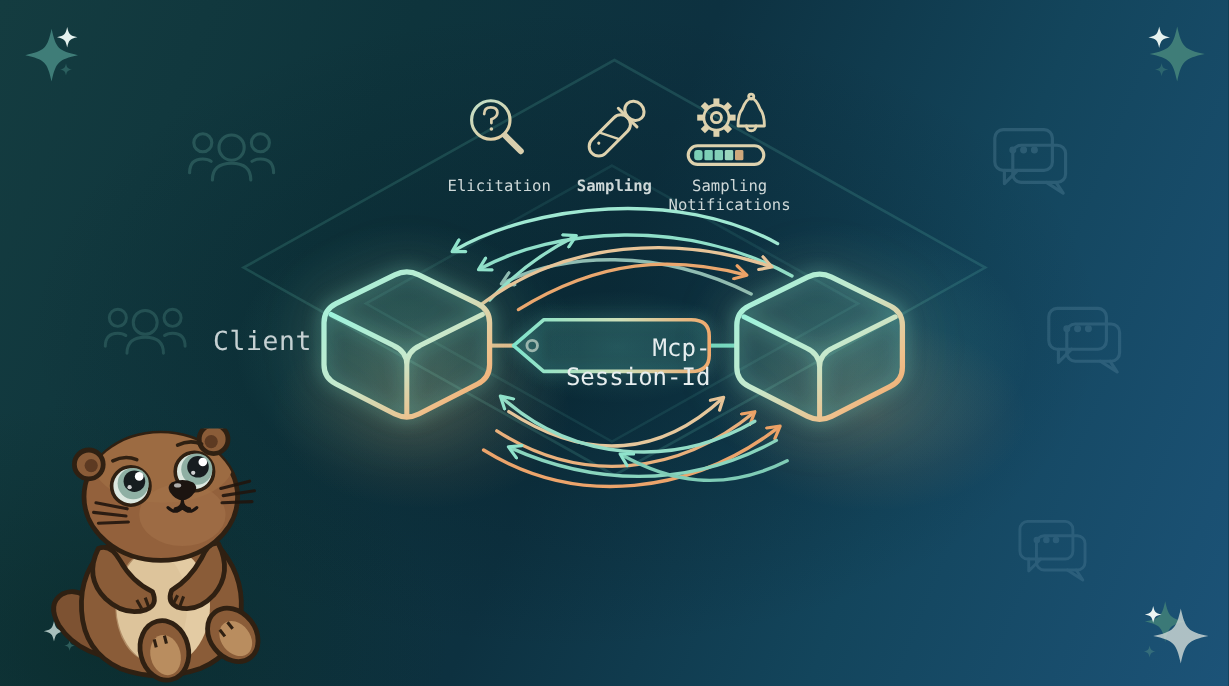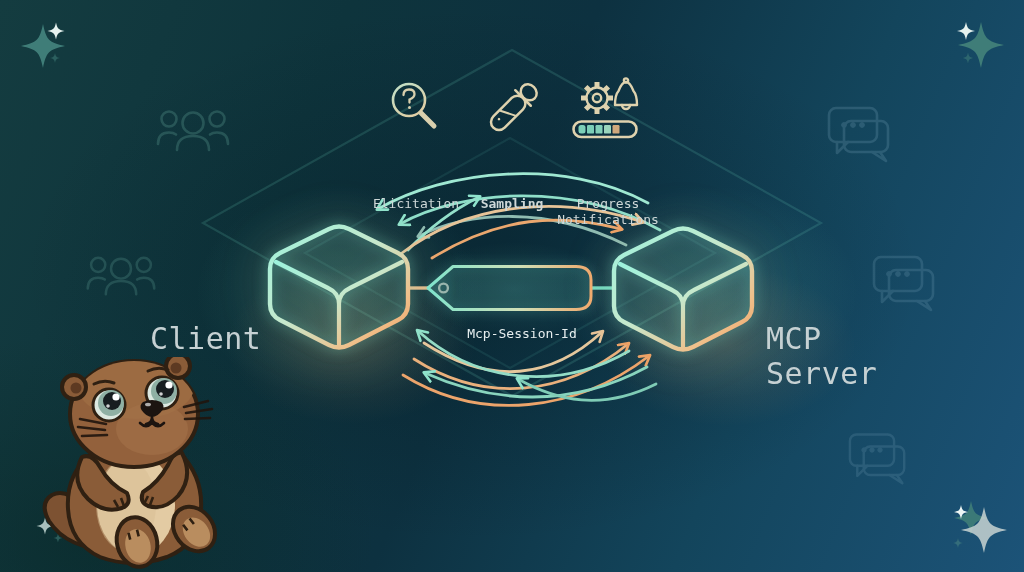--- a/index.html
+++ b/index.html
@@ -15,29 +15,29 @@
   }
   .glow{position:absolute;border-radius:50%;pointer-events:none;}
   .glow.teal-client{left:196px;top:186px;width:288px;height:214px;background:radial-gradient(closest-side,rgba(126,230,205,.17),rgba(126,230,205,0));}
   .glow.warm-client{left:226px;top:264px;width:250px;height:160px;background:radial-gradient(closest-side,rgba(242,170,100,.15),rgba(242,170,100,0));}
   .glow.teal-server{left:566px;top:186px;width:292px;height:214px;background:radial-gradient(closest-side,rgba(126,230,205,.16),rgba(126,230,205,0));}
   .glow.warm-server{left:600px;top:266px;width:256px;height:160px;background:radial-gradient(closest-side,rgba(242,170,100,.16),rgba(242,170,100,0));}
   .glow.tag-glow{left:416px;top:242px;width:196px;height:94px;background:radial-gradient(closest-side,rgba(126,230,205,.13),rgba(126,230,205,0));}
   svg.layer{position:absolute;left:0;top:0;}
   .cubeglow{filter:drop-shadow(0 0 7px rgba(133,235,212,.5)) drop-shadow(0 0 22px rgba(235,170,105,.30));}
   .tagglow{filter:drop-shadow(0 0 6px rgba(133,235,212,.35));}
-  .lbl{position:absolute;color:#c6d1d3;text-align:center;margin-top:48px;}
-  .lbl.node{font-size:30px;letter-spacing:.5px;top:273px;}
+  .lbl{position:absolute;color:#c6d1d3;text-align:center;}
+  .lbl.node{font-size:22px;letter-spacing:.5px;top:273px;}
   .lbl.client{left:150px;width:110px;text-align:right;}
   .lbl.server{left:766px;width:180px;text-align:left;}
   .lbl.feature{font-size:13px;line-height:15.5px;top:148px;color:#ced8d8;}
   .lbl.f-elicitation{left:346px;width:140px;}
   .lbl.f-sampling{left:452px;width:120px;font-weight:bold;}
   .lbl.f-progress{left:552px;width:112px;}
-  .lbl.tagtext{left:452px;top:278px;width:140px;font-size:13px;color:#e7eeef;letter-spacing:0;}
+  .lbl.tagtext{left:452px;top:278px;width:140px;font-size:20px;color:#e7eeef;letter-spacing:0;text-align:right;}
   .lbl.caption{left:402px;top:427px;width:220px;font-family:"Liberation Sans",sans-serif;font-size:20px;color:#a9b8c3;letter-spacing:.4px;}
   .otter{position:absolute;left:22px;top:357px;}
 </style>
 </head>
 <body>
 
 <div class="stage">
 
   <div class="vignette"></div>
 
@@ -237,24 +237,23 @@
       <use href="#cubeShape"></use>
     </g>
 
     <g class="tagglow">
       <path d="M 428 288 L 453 266.5 L 576 266.5 Q 591 266.5 591 280 L 591 296 Q 591 309.5 576 309.5 L 453 309.5 Z" fill="rgba(110,220,195,0.10)" stroke="url(#tagGrad)" stroke-width="3" stroke-linejoin="round"></path>
       <circle cx="443.5" cy="288" r="4.4" fill="none" stroke="#9ab5ad" stroke-width="2.4"></circle>
     </g>
   </svg>
 
   <div class="lbl node client">Client</div>
-  <div class="lbl node server">MCP Server</div>
   <div class="lbl feature f-elicitation">Elicitation</div>
   <div class="lbl feature f-sampling">Sampling</div>
-  <div class="lbl feature f-progress">Progress Notifications</div>
+  <div class="lbl feature f-progress">Sampling Notifications</div>
   <div class="lbl tagtext">Mcp-Session-Id</div>
 
   <svg class="otter" width="240" height="215" viewBox="0 0 240 215">
     <defs>
       <clipPath id="headClip">
           <ellipse cx="112" cy="57" rx="64" ry="53"></ellipse>
         </clipPath>
     </defs>
 
     <g>

